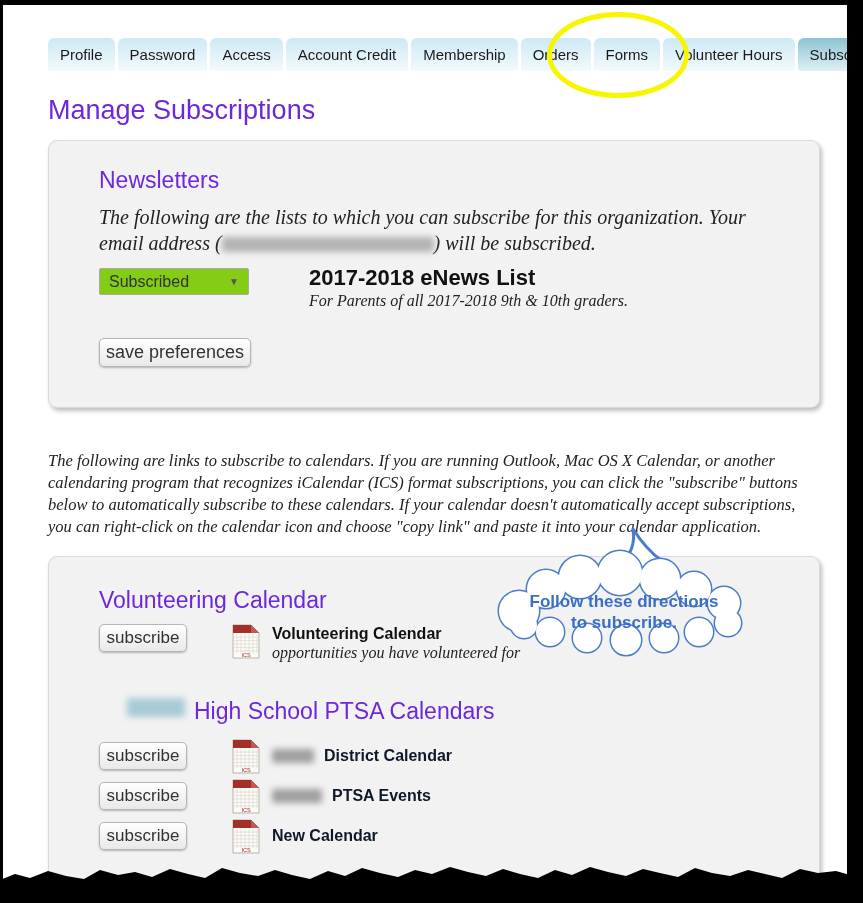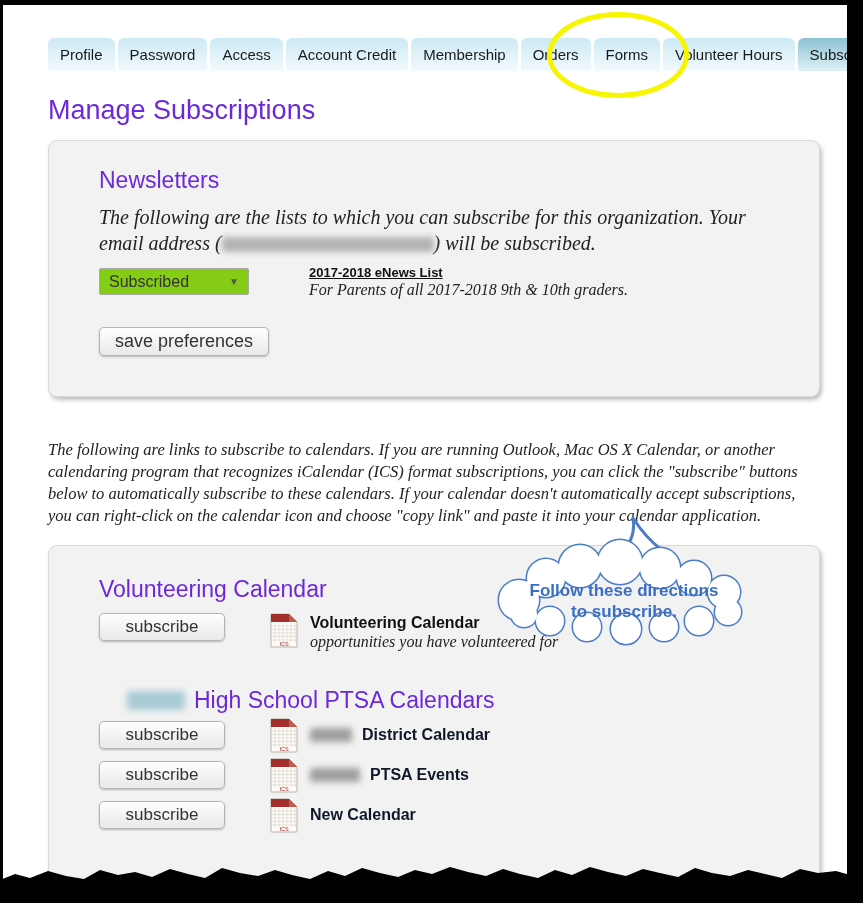--- a/index.html
+++ b/index.html
@@ -69,41 +69,41 @@
 
   
   .list-row{display:flex;align-items:flex-start;margin-top:4px;}
   .fake-select{
     width:150px;height:27px;background:#84cc16;border:1px solid #a9a9a9;border-radius:2px;
     display:flex;align-items:center;justify-content:space-between;
     padding:0 9px;font-size:16px;color:#333;box-sizing:border-box;cursor:pointer;
   }
   .fake-select .caret{font-size:10px;color:#555;}
   .list-info{margin-left:60px;margin-top:-3px;}
-  .list-name{font-size:13px;font-weight:700;color:#111;text-decoration:underline;}
+  .list-name{font-size:22px;font-weight:700;color:#111;}
   .list-desc{font-style:italic;font-size:16px;color:#222;margin-top:1px;}
 
   .btn{
     background:linear-gradient(#fefefe,#e9e9e9);
     border:1px solid #b5b5b5;border-radius:5px;
     box-shadow:0 1px 2px rgba(0,0,0,0.25);
-    color:#333;font-size:18px;padding:3px 15px;
+    color:#333;font-size:18px;padding:3px 6px;
     font-family:"Liberation Sans", sans-serif;cursor:pointer;
   }
   .btn.save{margin-top:28px;font-size:18px;}
-  .btn.subscribe{width:126px;font-size:17px;padding:3px 4px;height:28px;box-sizing:border-box;}
+  .btn.subscribe{width:88px;font-size:17px;padding:3px 4px;height:28px;box-sizing:border-box;}
 
   
   .cal-row{display:flex;align-items:flex-start;margin-bottom:6px;}
   .ics-icon{margin-left:45px;margin-right:12px;flex:none;line-height:0;}
   .cal-name{font-size:16px;font-weight:700;color:#111;margin-top:1px;}
   .cal-desc{font-style:italic;font-size:16px;color:#222;margin-top:1px;}
   .ptsa-row{display:flex;align-items:center;margin-bottom:5px;}
   .ptsa-row .label{font-size:16px;font-weight:700;color:#0f172a;display:flex;align-items:center;}
-  h2.ptsa-h{margin-top:36px;margin-bottom:4px;display:flex;align-items:center;padding-left:28px;}
+  h2.ptsa-h{margin-top:36px;margin-bottom:14px;display:flex;align-items:flex-start;padding-left:28px;}
 
   
   .cloud-wrap{position:absolute;right:55px;top:-30px;width:280px;height:132px;pointer-events:none;z-index:30;}
 </style>
 </head>
 <body>
 
 <div class="content">
 
   <div class="tabs">

